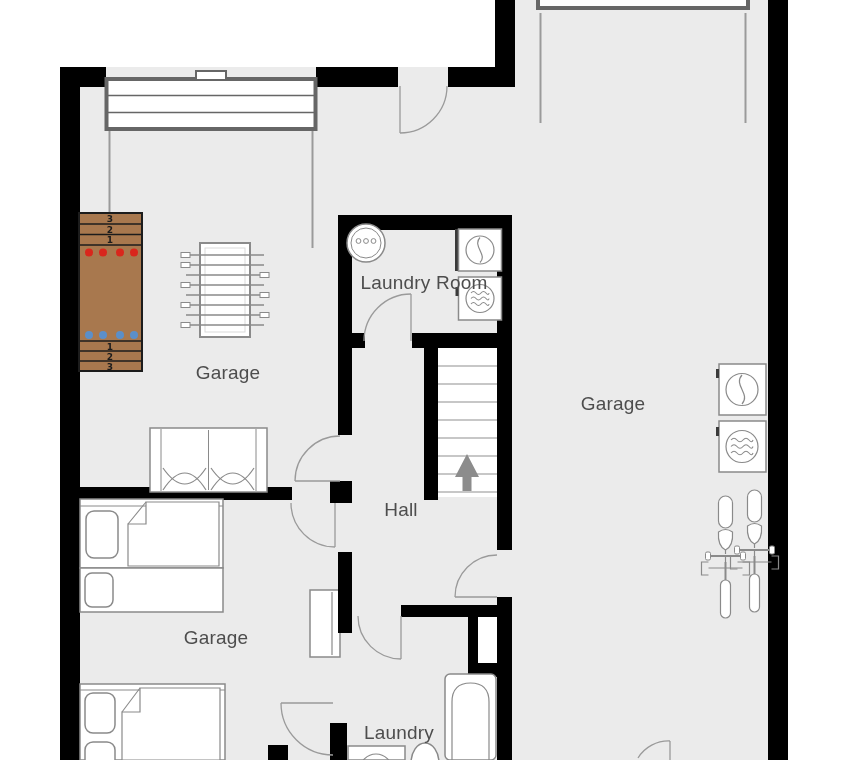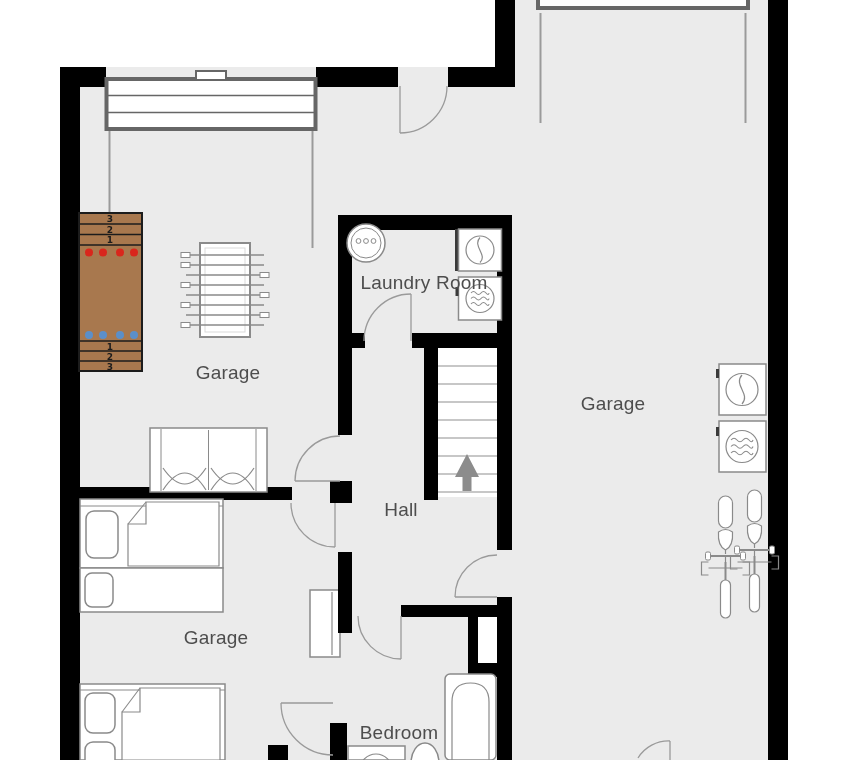--- a/index.html
+++ b/index.html
@@ -286,14 +286,14 @@
       <path d="M638,758 A36,36 0 0 1 670,741" class="door"></path>
     </g>
   </g>
 </svg>
 
   <div class="label" style="left:228px;top:373px;">Garage</div>
   <div class="label" style="left:613px;top:404px;">Garage</div>
   <div class="label" style="left:424px;top:283px;">Laundry Room</div>
   <div class="label" style="left:401px;top:510px;">Hall</div>
   <div class="label" style="left:216px;top:638px;">Garage</div>
-  <div class="label" style="left:399px;top:733px;">Bedroom</div>
+  <div class="label" style="left:399px;top:733px;">Laundry</div>
 </div>
 
 </body></html>

